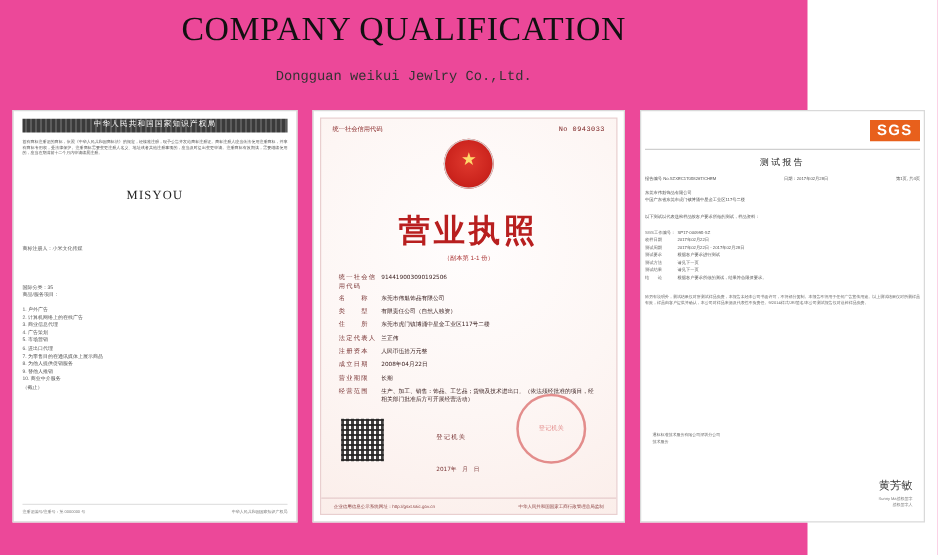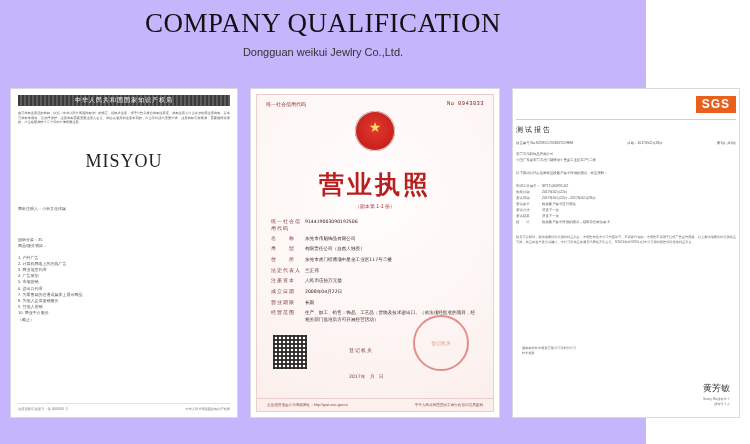--- a/index.html
+++ b/index.html
@@ -11,38 +11,38 @@
     width: 750px;
     height: 444px;
     font-family: "Liberation Sans", sans-serif;
     color: #222;
     overflow: hidden;
   }
   .page {
     position: relative;
     width: 646px;
     height: 444px;
-    background: #c4b5fd;
+    background: #ec4899;
   }
   .header {
     text-align: center;
     padding-top: 8px;
   }
   .main-title {
     font-size: 27px;
     letter-spacing: 0.5px;
     color: #111;
     font-weight: 400;
     font-family: "Liberation Serif", serif;
   }
   .sub-title {
     font-size: 11px;
     color: #333;
-    margin-top: 7px;
-    font-family: Liberation Sans, sans-serif;
+    margin-top: 17px;
+    font-family: Liberation Mono, monospace;
   }
   .certs {
     position: absolute;
     top: 88px;
     left: 0;
     width: 750px;
     display: flex;
     justify-content: space-between;
     padding: 0 10px;
     box-sizing: border-box;
@@ -80,21 +80,21 @@
     line-height: 1.45;
     text-align: justify;
     color: #555;
     font-size: 3.2px;
   }
   .c1-brandbox {
     margin-top: 26px;
     text-align: center;
   }
   .c1-brand-en {
-    font-size: 18px;
+    font-size: 10px;
     letter-spacing: 1px;
     color: #222;
     font-family: "Liberation Serif", serif;
   }
   .c1-brand-cn {
     font-size: 13px;
     margin-top: 6px;
     color: #222;
     font-family: "DejaVu Sans", sans-serif;
   }
@@ -303,20 +303,21 @@
     font-weight: bold;
     letter-spacing: 1px;
     padding: 1px 6px 2px 6px;
     font-family: "Liberation Sans", sans-serif;
   }
   .c3-rule {
     border-top: 1px solid #cfcfcf;
     margin: 6px 0 5px 0;
   }
   .c3-title {
+    text-align: center;
     font-size: 7px;
     color: #222;
     letter-spacing: 2px;
     font-family: "DejaVu Sans", sans-serif;
   }
   .c3-meta {
     display: flex;
     justify-content: space-between;
     font-size: 3.4px;
     color: #555;

